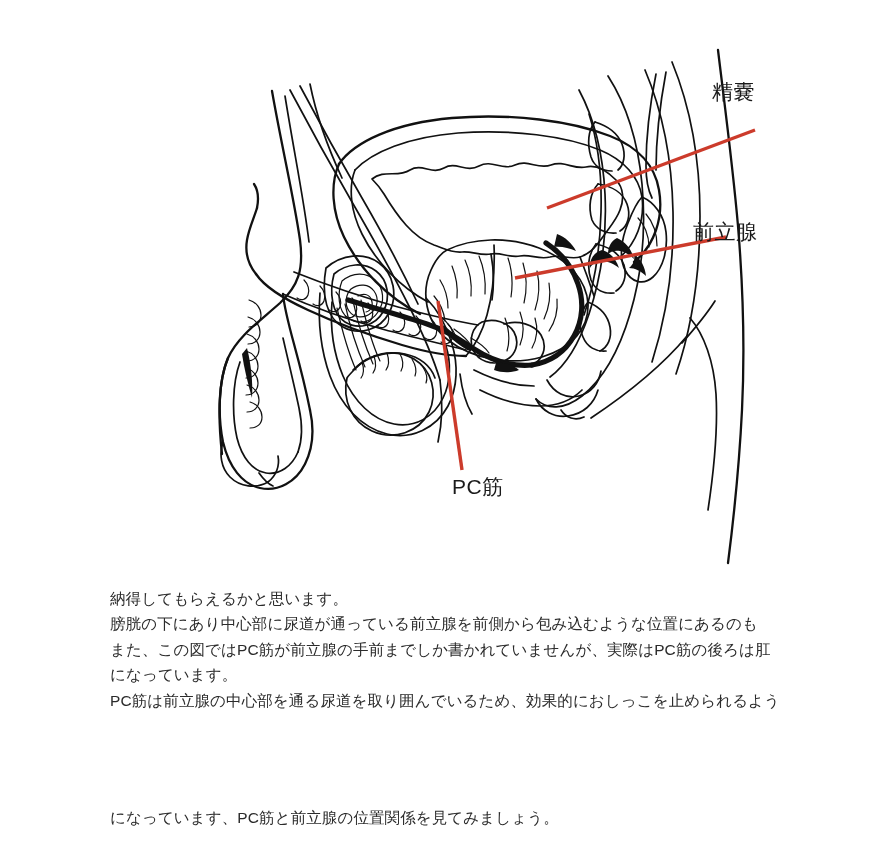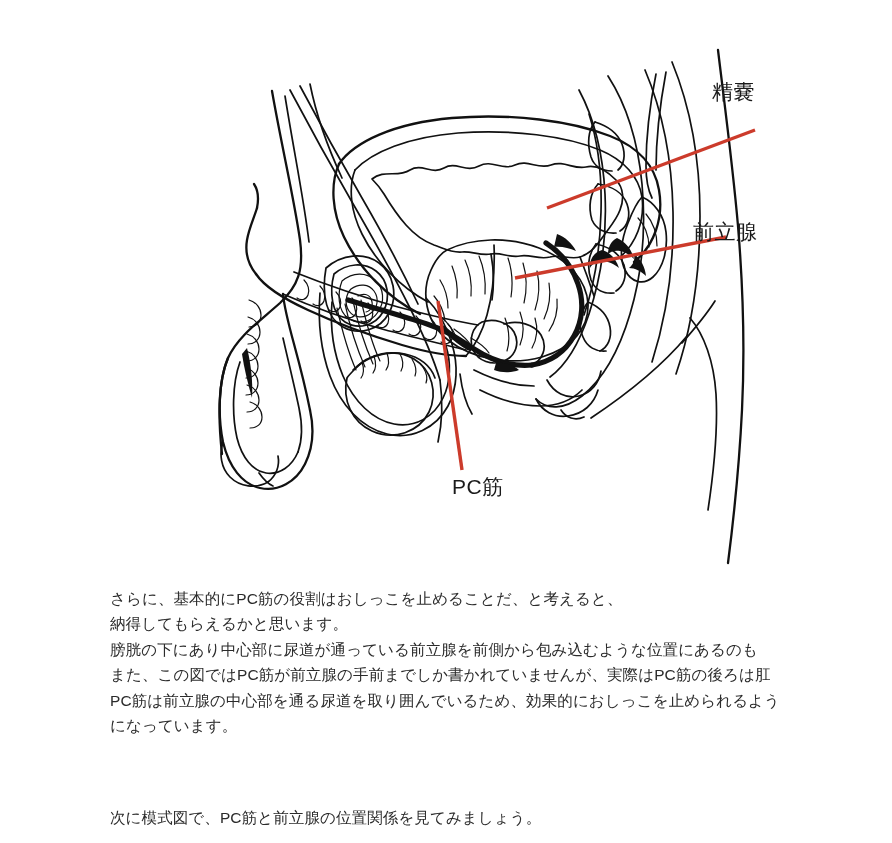--- a/index.html
+++ b/index.html
@@ -338,23 +338,22 @@
 
   <div class="anno-label" id="label-seminal-vesicle">精嚢</div>
 
   <div class="anno-label" id="label-prostate">前立腺</div>
 
   <div class="anno-label" id="label-pc-muscle">PC筋</div>
 
 </div>
 
 <div id="body-copy">
-  <p class="para">さらに、基本的にPC筋の役割はおしっこを止めることだ、と考えると、</p>
   <p class="para">納得してもらえるかと思います。</p>
   <p class="para">膀胱の下にあり中心部に尿道が通っている前立腺を前側から包み込むような位置にあるのも</p>
   <p class="para">また、この図ではPC筋が前立腺の手前までしか書かれていませんが、実際はPC筋の後ろは肛</p>
+  <p class="para">になっています。</p>
   <p class="para">PC筋は前立腺の中心部を通る尿道を取り囲んでいるため、効果的におしっこを止められるよう</p>
-  <p class="para">になっています。</p>
 </div>
 
 <div id="closing-copy">
-  <p class="para">次に模式図で、PC筋と前立腺の位置関係を見てみましょう。</p>
+  <p class="para">になっています、PC筋と前立腺の位置関係を見てみましょう。</p>
 </div>
 
 </body></html>

